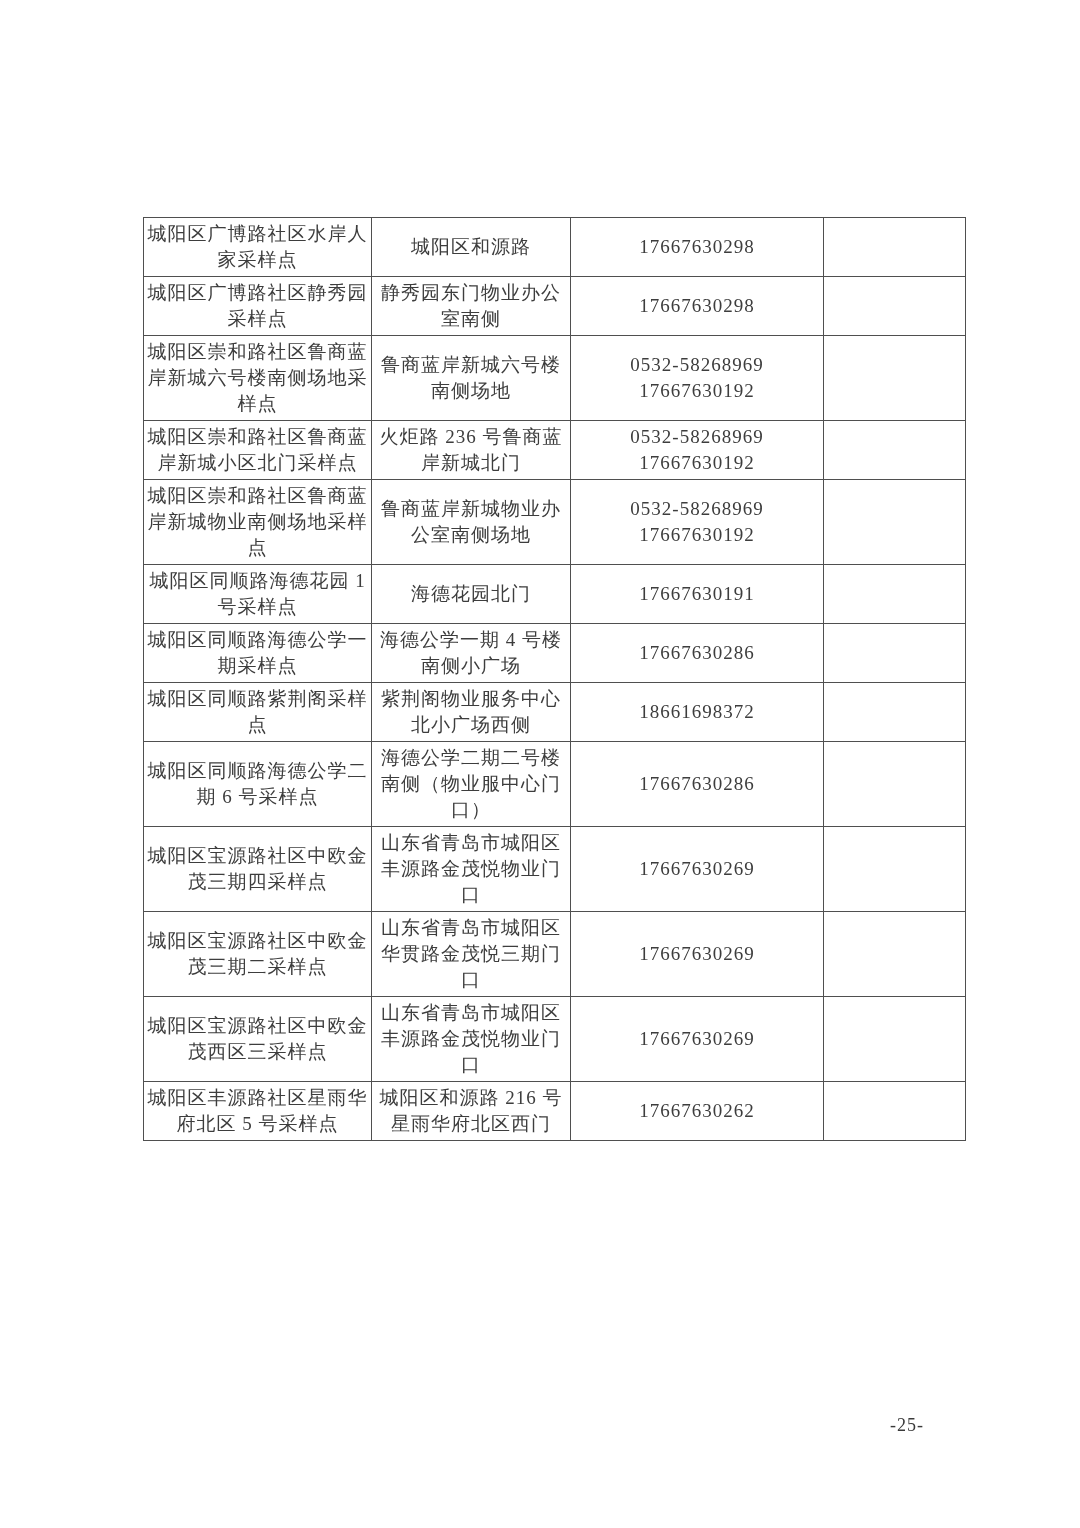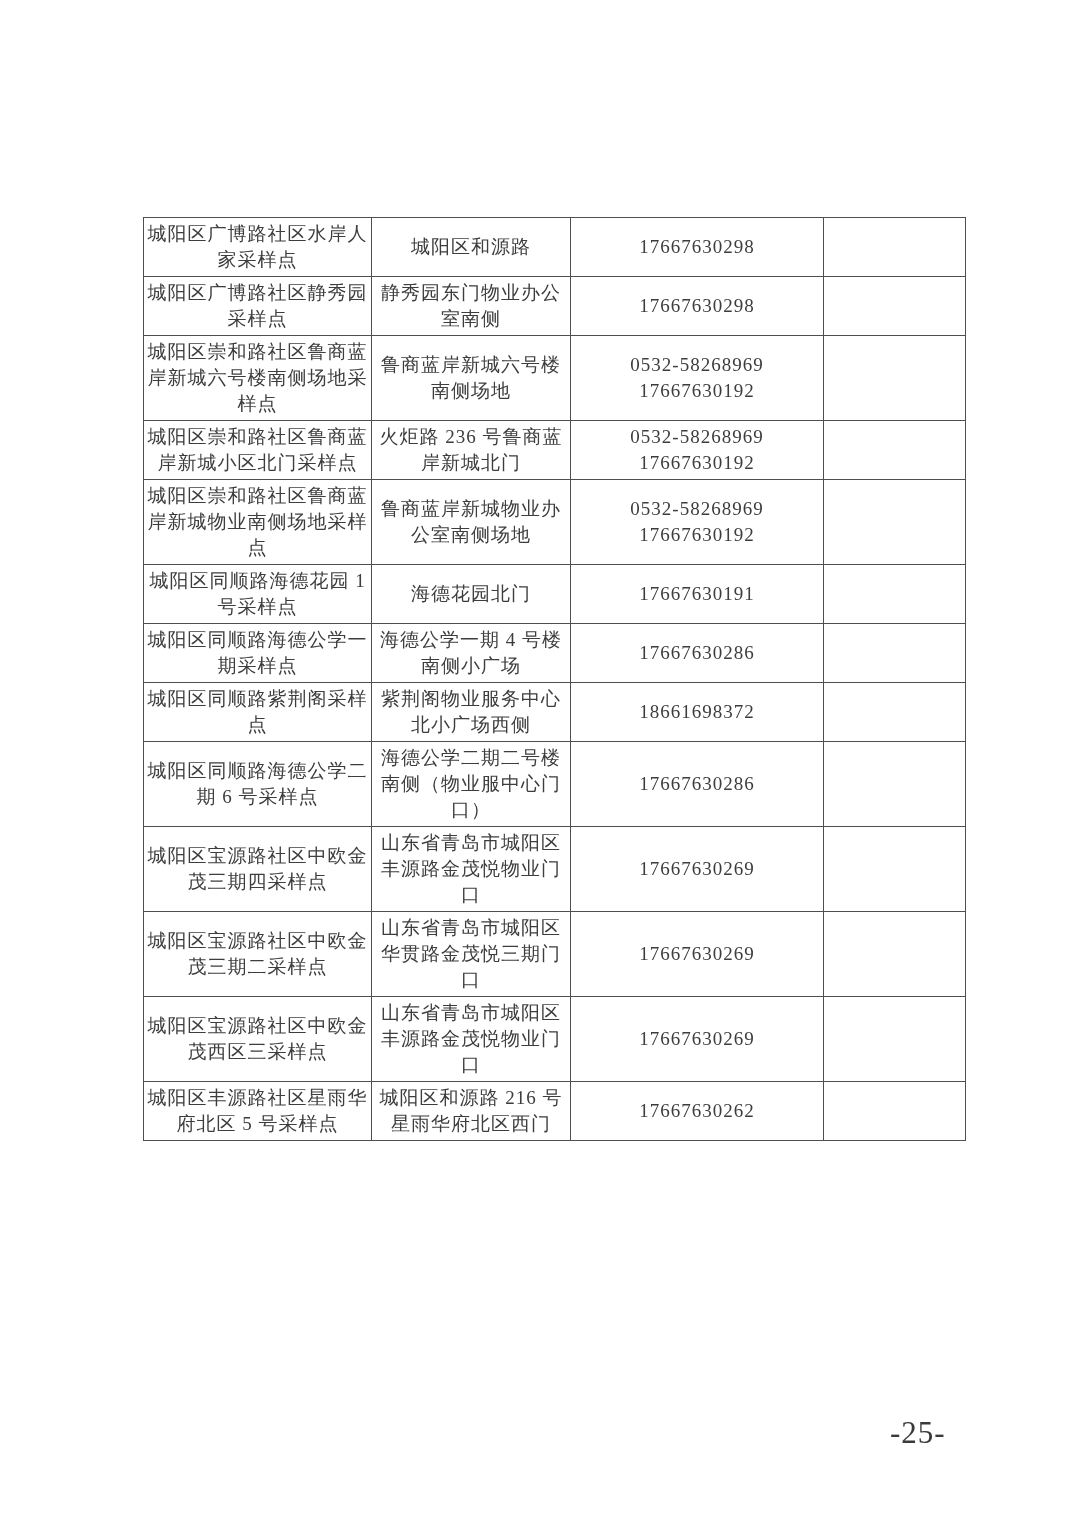--- a/index.html
+++ b/index.html
@@ -48,21 +48,21 @@
     white-space: pre-line;
     font-size: 20px;
     letter-spacing: 0.5px;
     font-family: "Liberation Serif", "DejaVu Serif", serif;
   }
   td.notes { }
   .page-number {
     position: absolute;
     left: 890px;
     top: 1415px;
-    font-size: 31px;
+    font-size: 18px;
     letter-spacing: 1px;
     color: #3a3a3a;
     font-family: "Liberation Serif", "DejaVu Serif", serif;
   }
 </style>
 </head>
 <body>
 
 <div class="page">
 

